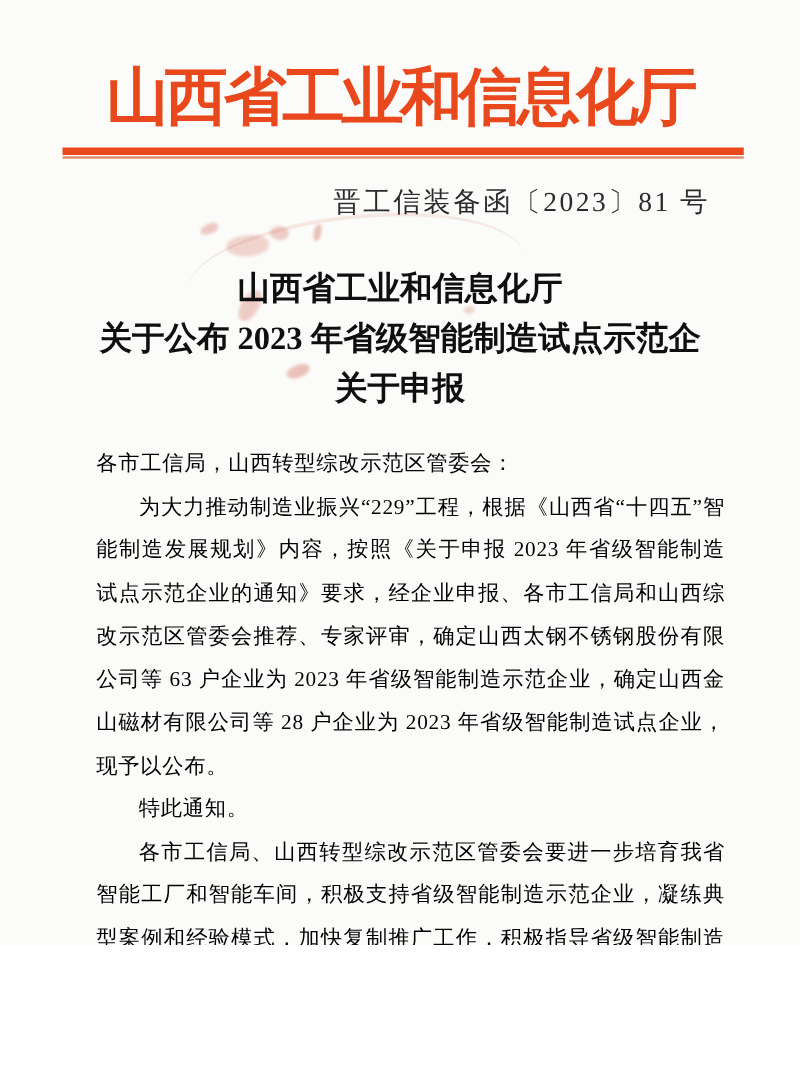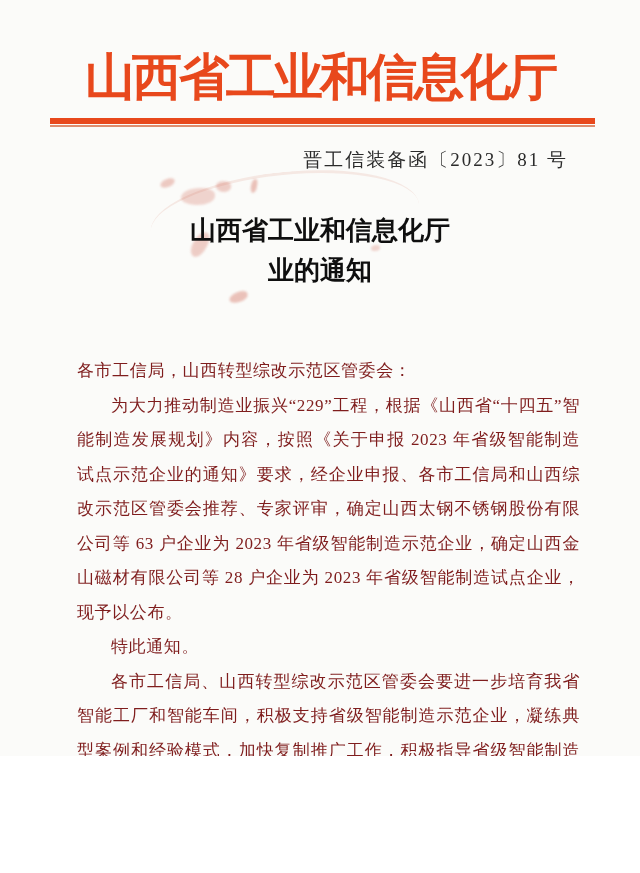--- a/index.html
+++ b/index.html
@@ -62,21 +62,21 @@
     margin-top: 2px;
     height: 6px;
     background: var(--accent-red, #e8481c);
   }
 
   
   .doc-number {
     position: absolute;
     top: 147px;
     right: 72px;
-    font-size: 19px;
+    font-size: 22px;
     letter-spacing: 2px;
     color: #2b2b2b;
     white-space: nowrap;
   }
 
   
   .title {
     position: absolute;
     top: 211px;
     left: 30px;
@@ -92,21 +92,21 @@
 
   
   .body-text {
     position: absolute;
     top: 354px;
     left: 77px;
     right: 60px;
     font-size: 17px;
     line-height: 34.5px;
     letter-spacing: 0.6px;
-    color: #7f1d1d;
+    color: #000000;
     text-align: justify;
     text-justify: inter-character;
   }
   .body-text p { margin: 0; }
   .body-text p.indent { text-indent: 2em; }
 
   
   .stamp-artifacts { position: absolute; top: 0; left: 0; }
   .smudge {
     position: absolute;
@@ -151,21 +151,22 @@
     <span class="smudge s2"></span>
     <span class="smudge s3"></span>
     <span class="smudge s4"></span>
     <span class="smudge s5"></span>
     <span class="smudge s6"></span>
     <span class="smudge s7"></span>
   </div>
 
   <h1 class="title">
     <span class="title-line">山西省工业和信息化厅</span>
-    <span class="title-line">业的通知</span>
+    <span class="title-line">关于公布 2023 年省级智能制造试点示范企</span>
+    <span class="title-line">关于申报</span>
   </h1>
 
   <div class="body-text">
     <p class="salutation">各市工信局，山西转型综改示范区管委会：</p>
     <p class="para indent">为大力推动制造业振兴“229”工程，根据《山西省“十四五”智能制造发展规划》内容，按照《关于申报 2023 年省级智能制造试点示范企业的通知》要求，经企业申报、各市工信局和山西综改示范区管委会推荐、专家评审，确定山西太钢不锈钢股份有限公司等 63 户企业为 2023 年省级智能制造示范企业，确定山西金山磁材有限公司等 28 户企业为 2023 年省级智能制造试点企业，现予以公布。</p>
     <p class="para indent">特此通知。</p>
     <p class="para indent">各市工信局、山西转型综改示范区管委会要进一步培育我省智能工厂和智能车间，积极支持省级智能制造示范企业，凝练典型案例和经验模式，加快复制推广工作，积极指导省级智能制造试点企业进一步提升智能化水平。</p>
   </div>
 
   <div class="rule-bottom">

